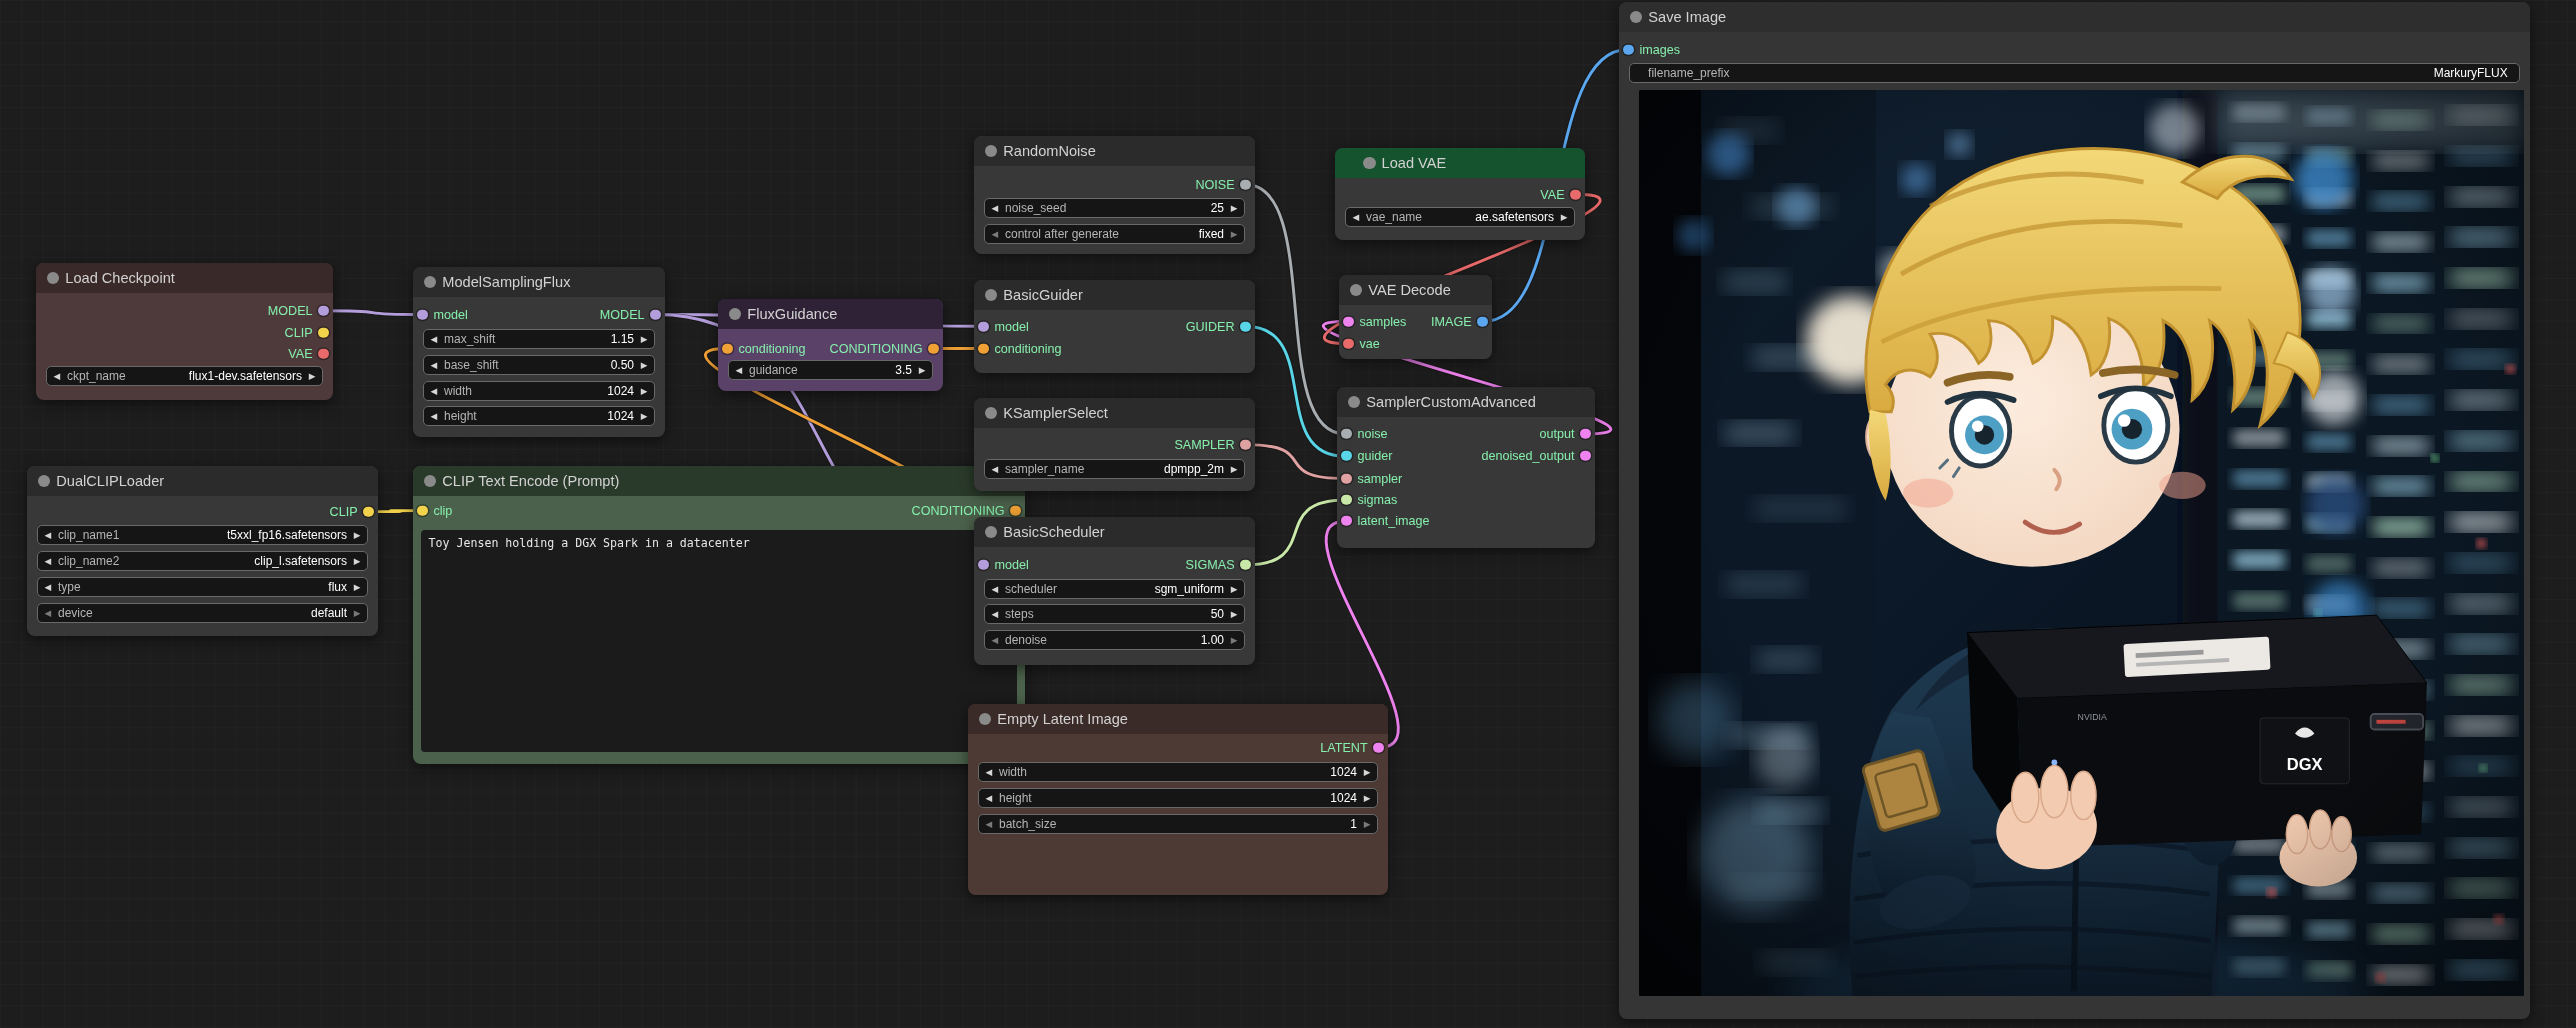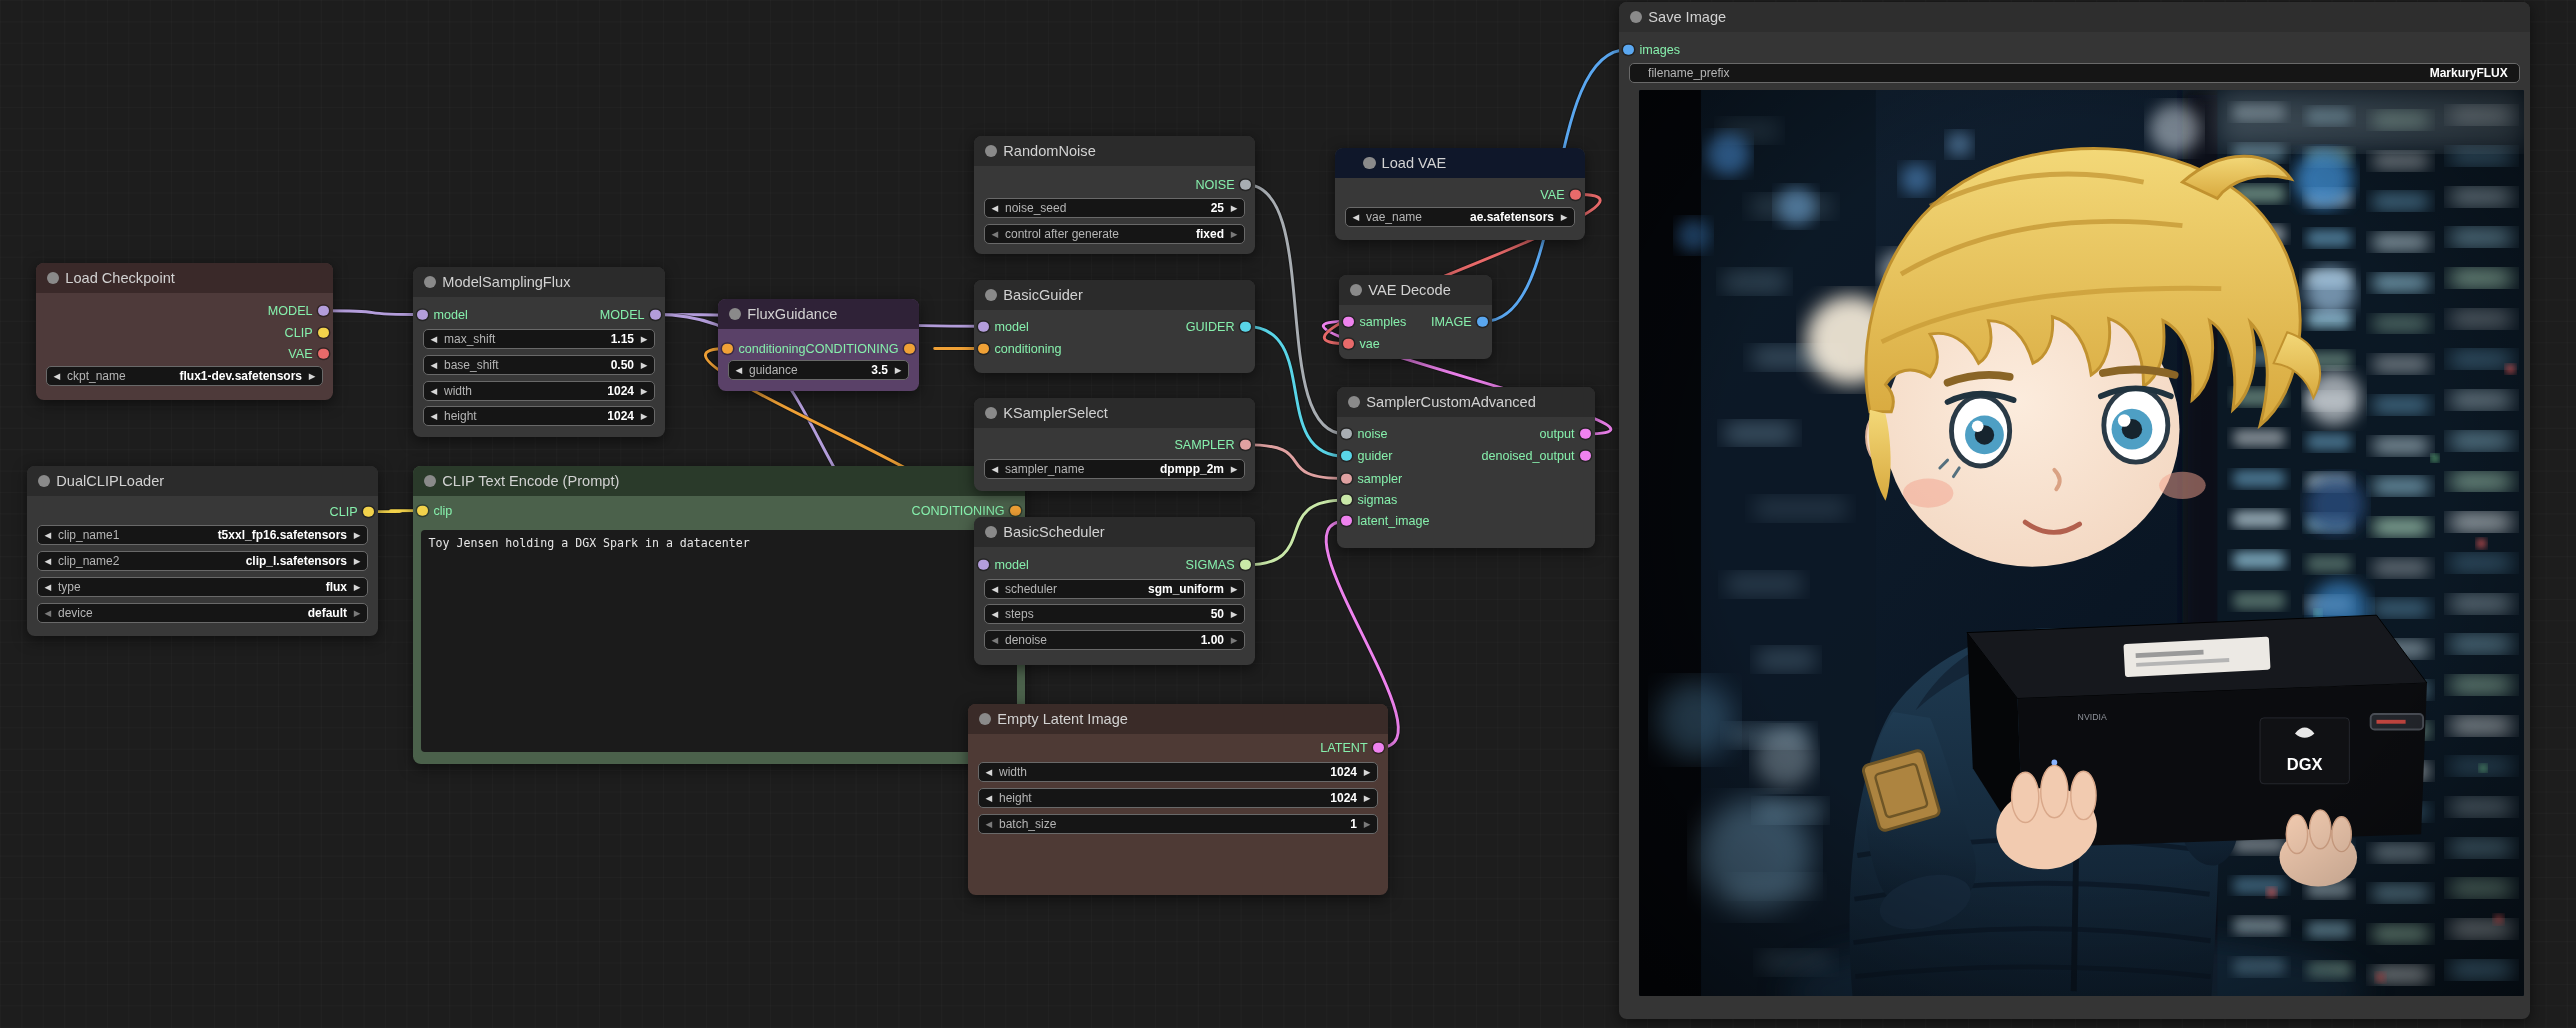--- a/index.html
+++ b/index.html
@@ -18,21 +18,21 @@
   .slot{position:absolute;height:19.4px;left:0;right:0}
   .sdot{position:absolute;top:50%;width:10.7px;height:10.7px;border-radius:50%;transform:translateY(-50%);
     box-shadow:0 0 0 1.5px rgba(0,0,0,.35)}
   .in .sdot{left:3.9px}.out .sdot{right:3.9px}
   .slabel{position:absolute;top:50%;transform:translateY(-50%);font-size:12.6px;color:#86efac;white-space:nowrap}
   .in .slabel{left:20.4px}.out .slabel{right:20.4px}
   .widget{position:absolute;height:20.4px;left:9.7px;right:9.7px;background:#151515;border:1px solid #696969;
     border-radius:5px;display:flex;align-items:center;padding:0 6.8px;box-sizing:border-box}
   .arrow{font-size:8.7px;color:#d6d6d6;line-height:1;flex:0 0 auto}
   .wlabel{font-size:12px;color:#b5b5b5;margin-left:6.8px;white-space:nowrap}
-  .wvalue{font-size:12px;color:#ffffff;font-weight:700;margin-left:auto;margin-right:6.8px;white-space:nowrap}
+  .wvalue{font-size:12px;color:#ffffff;font-weight:400;margin-left:auto;margin-right:6.8px;white-space:nowrap}
   .widget.dim .arrow{color:#7a7a7a}
   .widget.text{padding:0 11.6px}
   .widget.text .wvalue{margin-right:0}
   .ta{position:absolute;left:7.8px;right:7.8px;background:#1b1b1b;border-radius:3.9px;padding:5.8px 7.8px;
     font-family:"DejaVu Sans Mono",monospace;font-size:11.6px;color:#e6e6e6;box-sizing:border-box;
     white-space:pre-wrap;line-height:1.35}
   .imgwrap{position:absolute;overflow:hidden;background:#0a1420;border-radius:1.9px}
   .imgwrap svg{display:block;width:100%;height:100%}
   .caption{position:absolute;left:0;right:0;height:18.4px;background:#2b2b2b;color:#9d9d9d;font-size:11.6px;
     display:flex;align-items:center;justify-content:center}
@@ -161,21 +161,21 @@
           <span class="wvalue">1024</span>
           <span class="arrow">▶</span>
         </div>
         <div class="widget" style="top: 139px;">
           <span class="arrow">◀</span>
           <span class="wlabel">height</span>
           <span class="wvalue">1024</span>
           <span class="arrow">▶</span>
         </div>
       </div>
-      <div class="node" style="left: 718px; top: 299px; width: 201px; height: 92px; background: rgb(90, 65, 104);">
+      <div class="node" style="left: 718px; top: 299px; width: 225px; height: 92px; background: rgb(90, 65, 104);">
         <div class="nhead" style="background: rgb(47, 34, 55);">
           <span class="hdot"></span>
           <span class="htitle">FluxGuidance</span>
         </div>
         <div class="slot in" style="top: 40px;">
           <span class="sdot" style="background: rgb(240, 161, 54);"></span>
           <span class="slabel">conditioning</span>
         </div>
         <div class="slot out" style="top: 40px;">
           <span class="sdot" style="background: rgb(240, 161, 54);"></span>
@@ -313,21 +313,21 @@
           <span class="arrow">▶</span>
         </div>
         <div class="widget dim" style="top: 110px;">
           <span class="arrow">◀</span>
           <span class="wlabel">batch_size</span>
           <span class="wvalue">1</span>
           <span class="arrow">▶</span>
         </div>
       </div>
       <div class="node" style="left: 1335px; top: 148px; width: 250px; height: 92px; background: rgb(56, 56, 56);">
-        <div class="nhead" style="background: #0f172a; padding-left: 28px;">
+        <div class="nhead" style="background: #14532d; padding-left: 28px;">
           <span class="hdot"></span>
           <span class="htitle">Load VAE</span>
         </div>
         <div class="slot out" style="top: 37px;">
           <span class="sdot" style="background: rgb(233, 106, 106);"></span>
           <span class="slabel">VAE</span>
         </div>
         <div class="widget" style="top: 59px;">
           <span class="arrow">◀</span>
           <span class="wlabel">vae_name</span>

